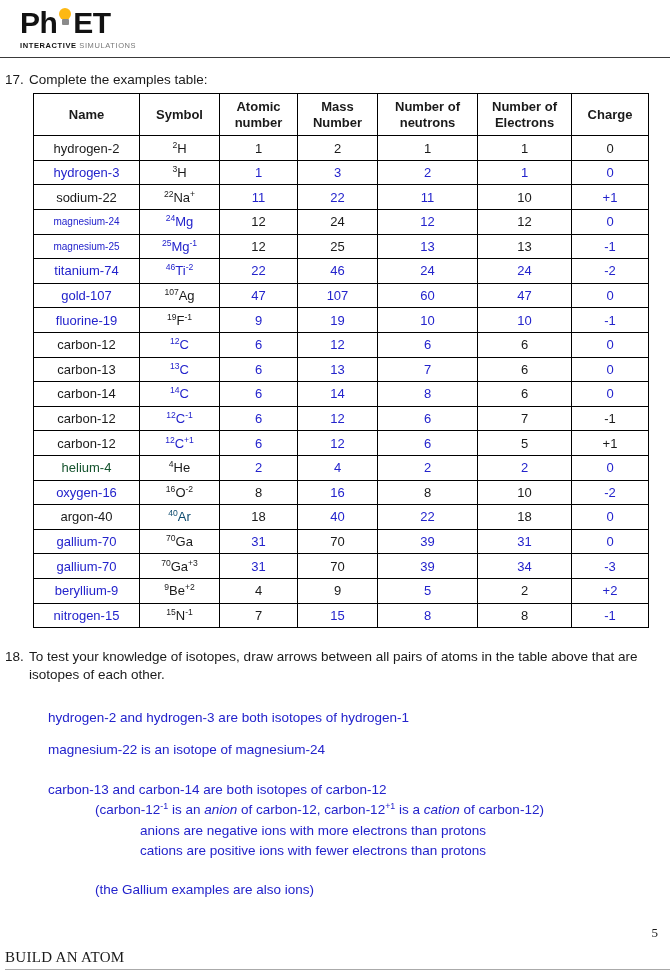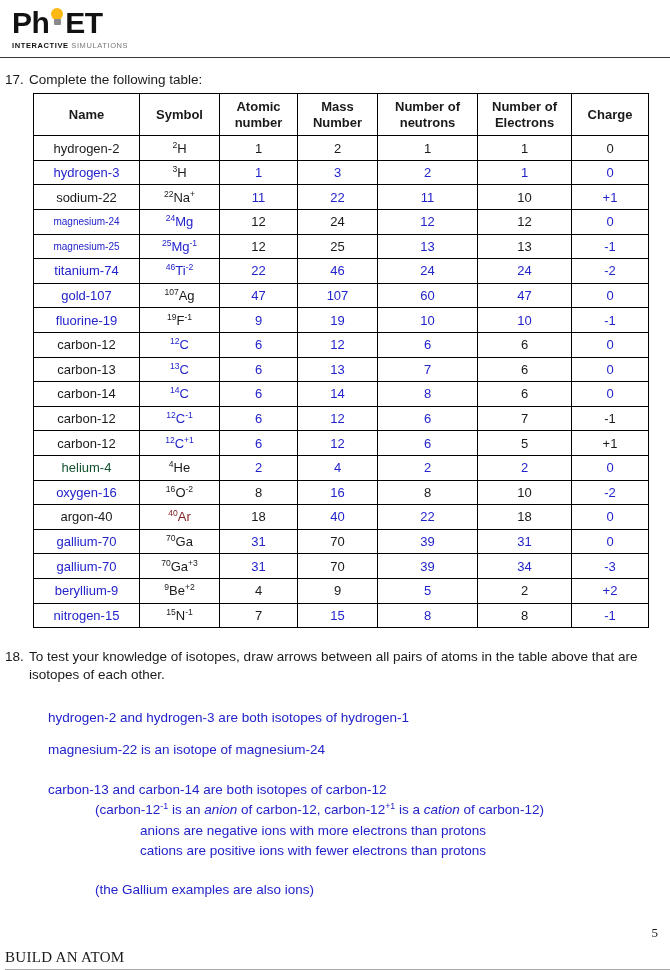--- a/index.html
+++ b/index.html
@@ -1,21 +1,21 @@
 <!DOCTYPE html>
 <html><head>
 <meta charset="utf-8">
 <style>
   * { margin:0; padding:0; box-sizing:border-box; }
   html,body { background:#ffffff; }
   body { font-family:"Liberation Sans", sans-serif; color:#1a1a1a; }
   .page { position:relative; width:670px; height:970px; background:#fff; display:flex; flex-direction:column; overflow:hidden; }
 
   
-  header { padding:8px 0 0 12px; }
+  header { padding:8px 0 0 20px; }
   .logo-text { font-size:30px; font-weight:bold; color:#121212; line-height:1; display:flex; align-items:flex-start; letter-spacing:-0.5px; }
   .bulb { width:14px; height:19px; position:relative; display:inline-block; margin:0 1px; --bulb:#FDB813; }
   .bulb::before { content:""; position:absolute; top:0; left:1px; width:12px; height:12px; border-radius:50%; background:var(--bulb); }
   .bulb::after { content:""; position:absolute; top:11px; left:4px; width:7px; height:6px; background:#8a8a8a; border-radius:1px; }
   .logo-sub { font-size:7.5px; letter-spacing:0.6px; margin-top:3px; color:#111; font-weight:bold; }
   .logo-sub .light { color:#777; font-weight:normal; }
   .top-rule { border:none; border-top:1.5px solid #3a3a3a; margin-top:7px; }
 
   
   .question { display:flex; font-size:13.5px; margin-left:5px; line-height:1.35; color:#1a1a1a; }
@@ -59,21 +59,21 @@
       </div>
       <div class="logo-sub"><span>INTERACTIVE</span><span class="light"> SIMULATIONS</span></div>
     </div>
   </header>
 
   <hr class="top-rule">
 
   <main>
     <div class="question q17">
       <span class="qnum">17.</span>
-      <span>Complete the following table:</span>
+      <span>Complete the examples table:</span>
     </div>
 
     <table>
       <colgroup>
         <col class="c-name">
           <col class="c-sym">
           <col class="c-atomic">
           <col class="c-mass">
           <col class="c-neut">
           <col class="c-elec">
@@ -221,21 +221,21 @@
             <td style="color: rgb(35, 35, 204);">oxygen-16</td>
             <td style="color: rgb(26, 26, 26);"><sup>16</sup>O<sup>-2</sup></td>
             <td style="color: rgb(26, 26, 26);">8</td>
             <td style="color: rgb(35, 35, 204);">16</td>
             <td style="color: rgb(26, 26, 26);">8</td>
             <td style="color: rgb(26, 26, 26);">10</td>
             <td style="color: rgb(35, 35, 204);">-2</td>
           </tr>
           <tr>
             <td style="color: rgb(26, 26, 26);">argon-40</td>
-            <td style="color: #7f1d1d;"><sup>40</sup>Ar</td>
+            <td style="color: #0c4a6e;"><sup>40</sup>Ar</td>
             <td style="color: rgb(26, 26, 26);">18</td>
             <td style="color: rgb(35, 35, 204);">40</td>
             <td style="color: rgb(35, 35, 204);">22</td>
             <td style="color: rgb(26, 26, 26);">18</td>
             <td style="color: rgb(35, 35, 204);">0</td>
           </tr>
           <tr>
             <td style="color: rgb(35, 35, 204);">gallium-70</td>
             <td style="color: rgb(26, 26, 26);"><sup>70</sup>Ga</td>
             <td style="color: rgb(35, 35, 204);">31</td>

